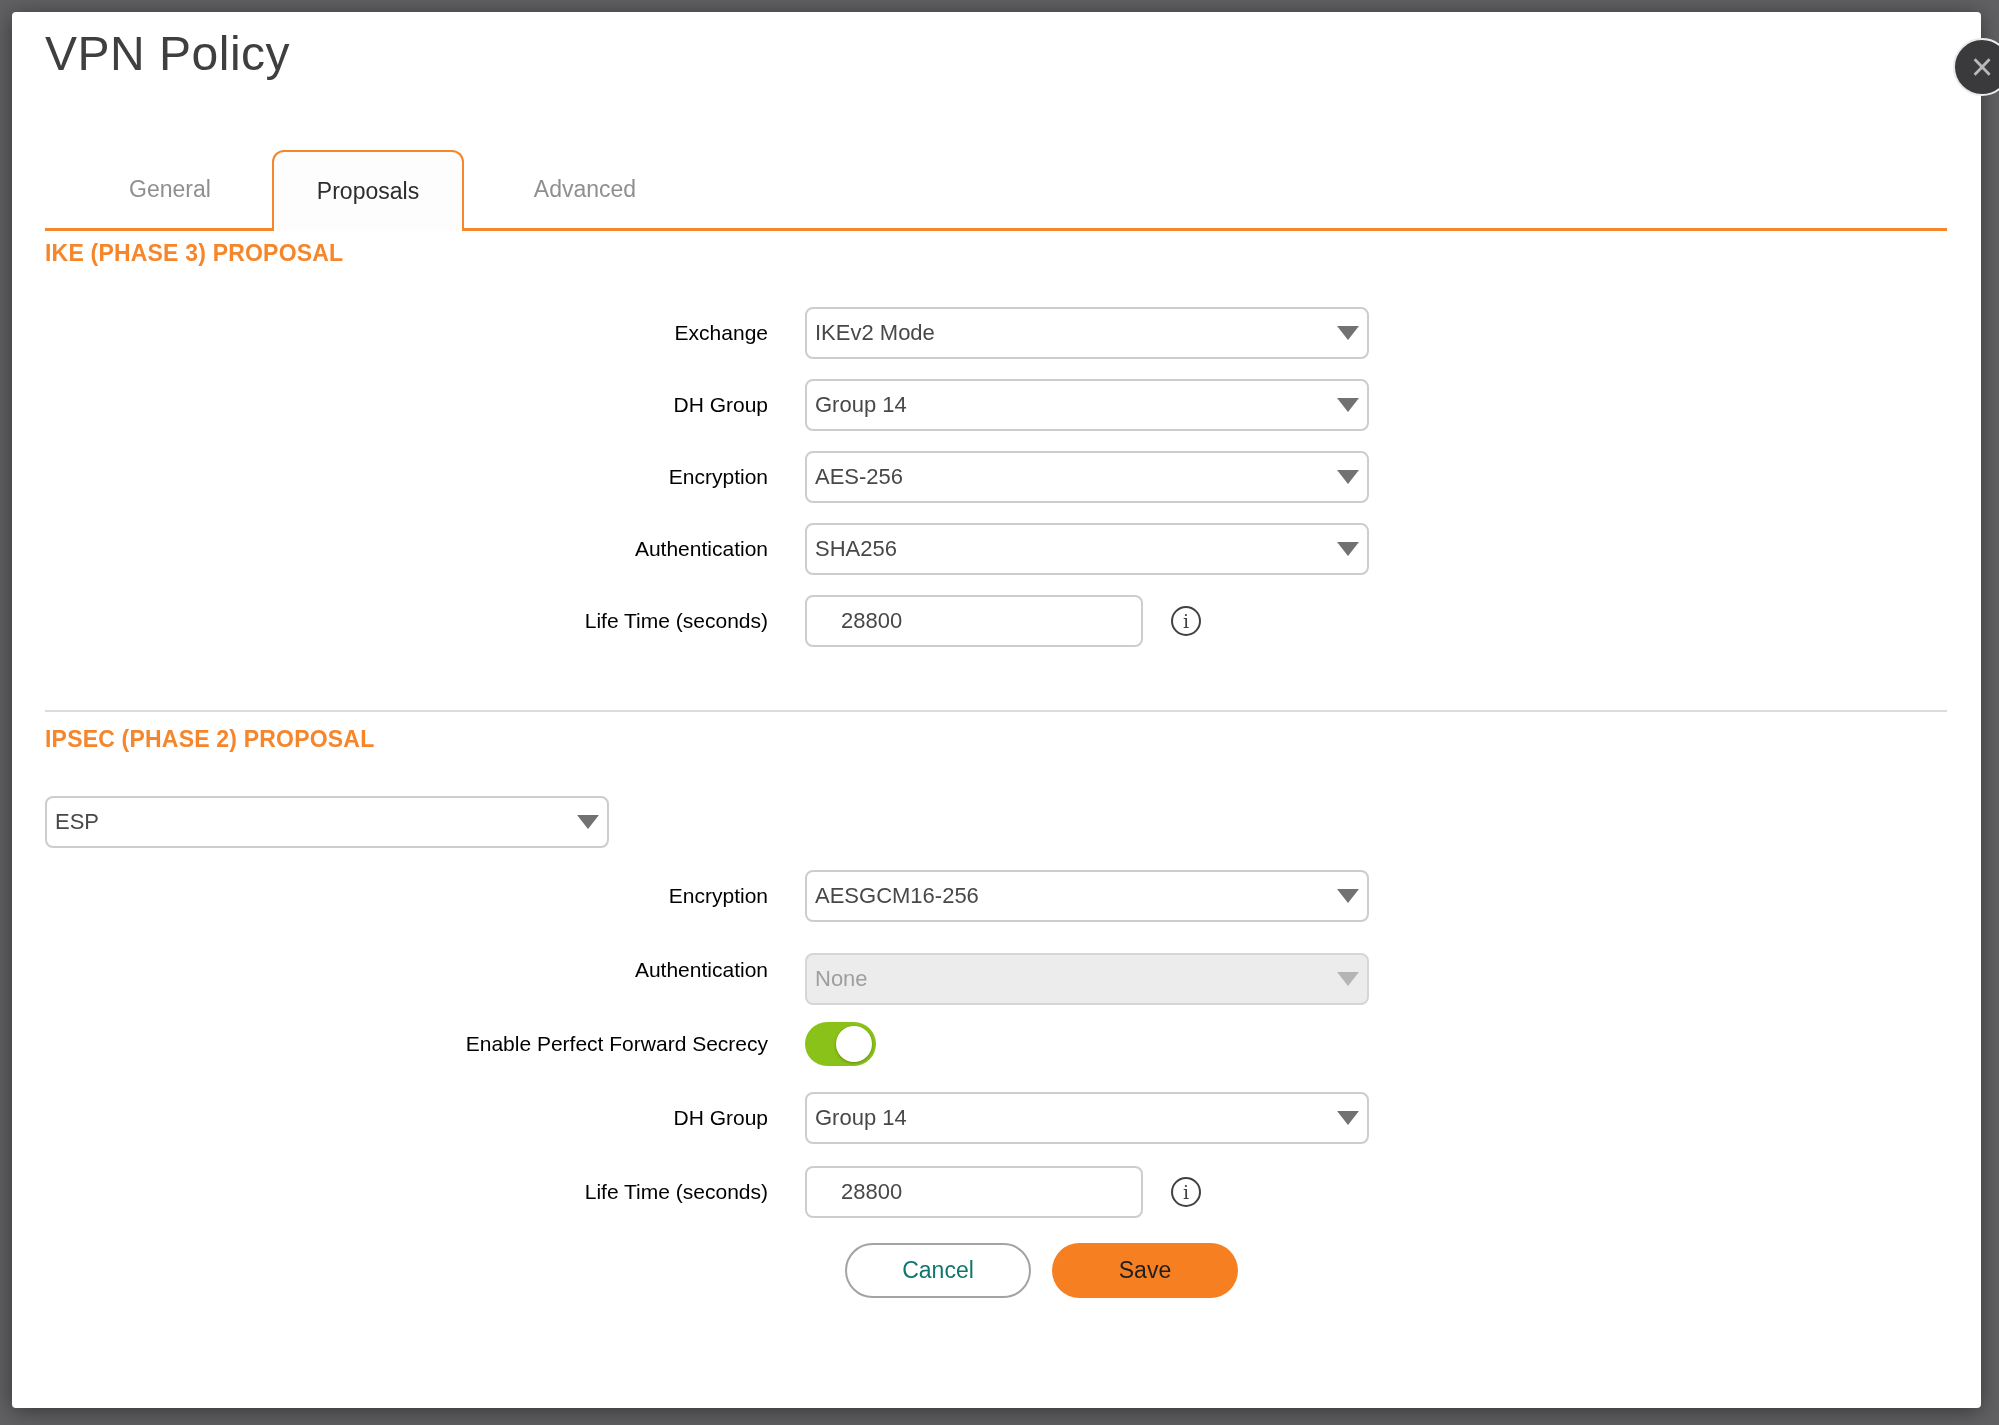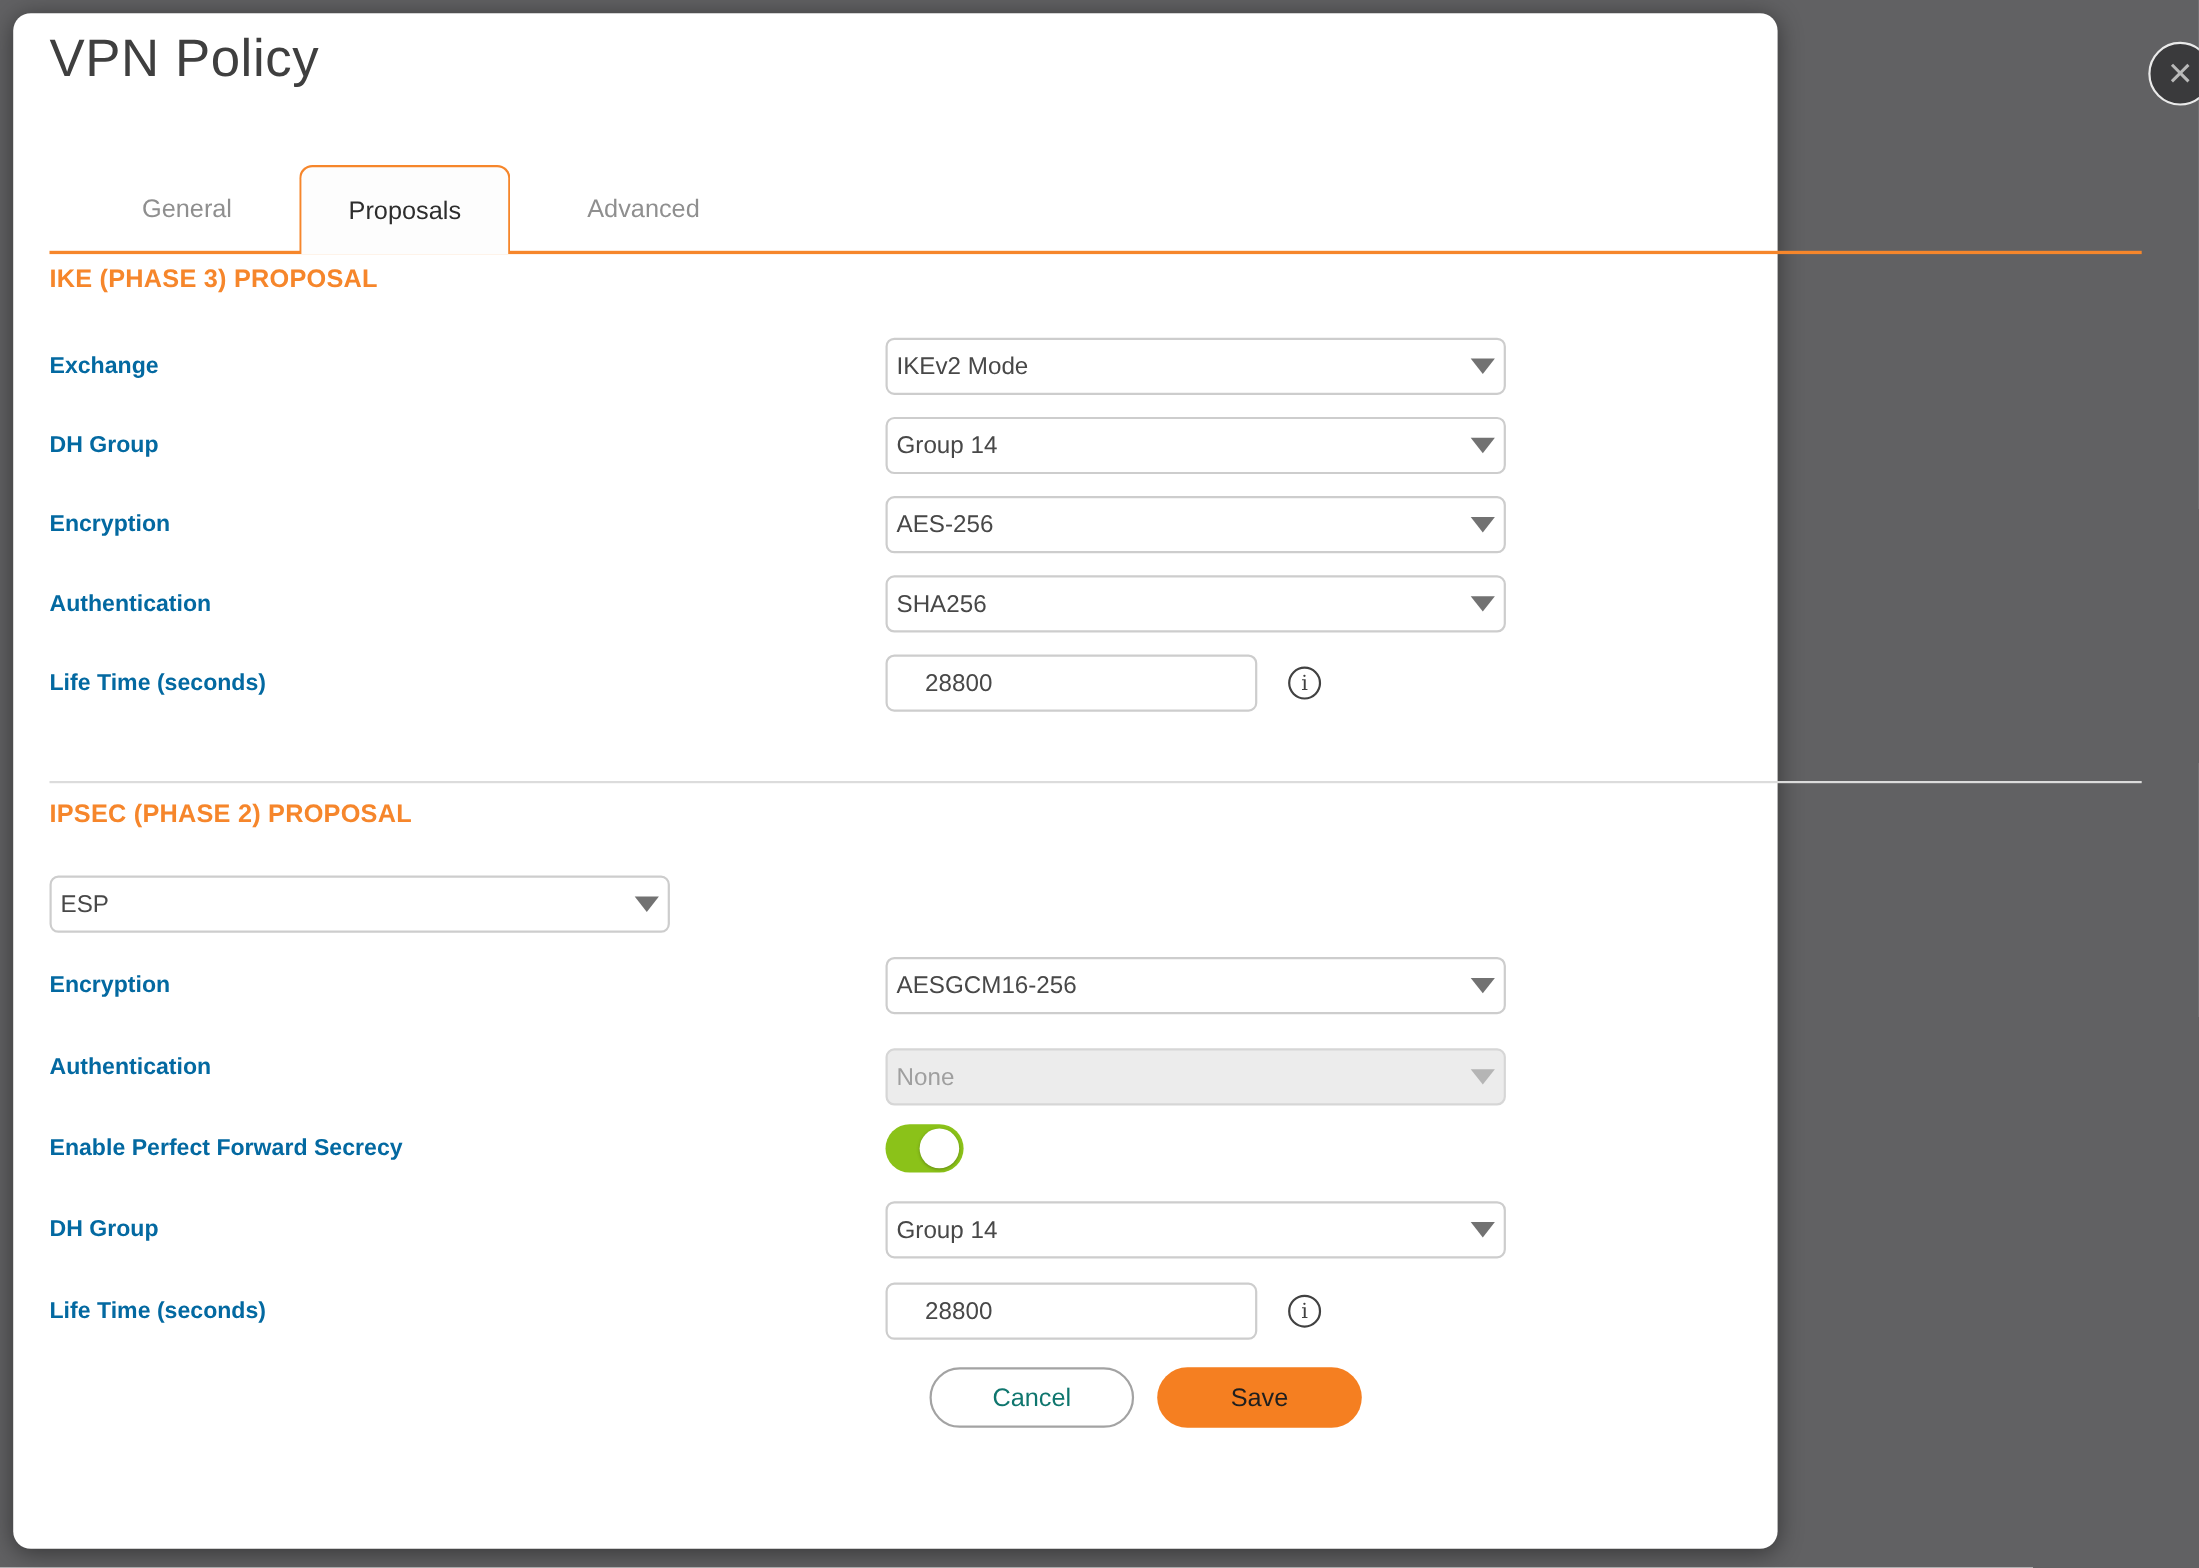--- a/index.html
+++ b/index.html
@@ -9,22 +9,22 @@
     --close-bg:#3a3a3c;
   }
   *{box-sizing:border-box;}
   html,body{margin:0;padding:0;}
   body{
     width:1999px;height:1425px;overflow:hidden;position:relative;
     background:#616163;
     font-family:"Liberation Sans",sans-serif;
   }
   .dialog{
-    position:absolute;left:12px;top:12px;width:1604px;height:1396px;
-    background:#ffffff;border-radius:16px;
+    position:absolute;left:12px;top:12px;width:1969px;height:1396px;
+    background:#ffffff;border-radius:4px;
     box-shadow:0 3px 22px rgba(0,0,0,.45);
   }
   .page-title{
     position:absolute;left:33px;top:14px;
     font-size:48px;font-weight:400;color:#3f3f3f;letter-spacing:.5px;
   }
   .close-btn{
     position:absolute;left:1941px;top:26px;width:58px;height:58px;
     border-radius:50%;background:var(--close-bg);
     border:2px solid #eaeaea;
@@ -53,22 +53,22 @@
   .section-h{
     position:absolute;left:33px;
     font-size:23px;font-weight:700;color:var(--accent-orange);letter-spacing:.2px;
   }
   .separator{
     position:absolute;left:33px;top:698px;width:1902px;height:0;
     border-top:2px solid #dcdcdc;
   }
   .row{position:absolute;left:33px;height:52px;display:flex;align-items:center;}
   .row-label{
-    width:760px;flex:none;padding-right:37px;
-    font-size:21px;font-weight:700;color:#0369a1;
+    width:760px;flex:none;text-align:right;padding-right:37px;
+    font-size:21px;font-weight:400;color:#000000;
   }
   .dropdown{
     width:564px;height:52px;flex:none;
     border:2px solid #cdcdcd;border-radius:8px;background:#fff;
     display:flex;align-items:center;justify-content:space-between;
     padding:0 8px;font-size:22px;color:#484848;cursor:pointer;
   }
   .dropdown .caret{
     width:0;height:0;flex:none;
     border-left:11px solid transparent;border-right:11px solid transparent;

